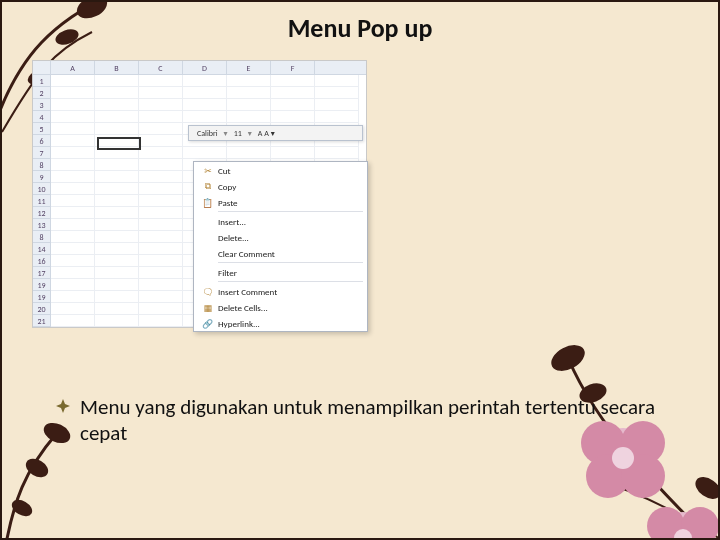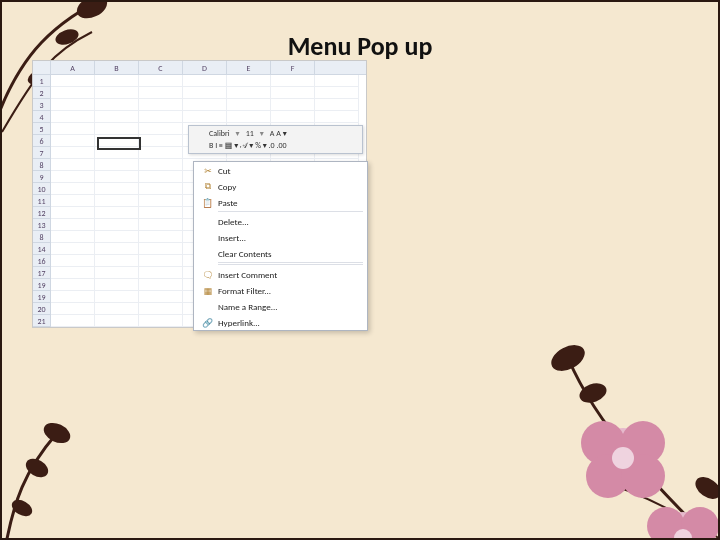--- a/index.html
+++ b/index.html
@@ -10,21 +10,21 @@
     font-family: Calibri, Arial, sans-serif;
     position: relative;
     overflow: hidden;
     border: 2px solid #2a1810;
   }
   .deco-tl { position: absolute; top: -20px; left: -20px; width: 160px; height: 160px; pointer-events: none; }
   .deco-bl { position: absolute; bottom: -30px; left: -20px; width: 140px; height: 160px; pointer-events: none; }
   .deco-br { position: absolute; bottom: -40px; right: -30px; width: 300px; height: 300px; pointer-events: none; }
   .title {
     position: absolute;
-    top: 28px;
+    top: 10px;
     left: 0;
     width: 100%;
     text-align: center;
     font-size: 26px;
     font-weight: 700;
     color: #111;
   }
   .excel-shot {
     position: absolute;
     top: 58px;
@@ -37,21 +37,21 @@
   }
   .col-head { display: flex; height: 14px; background: #e9eef5; border-bottom: 1px solid #cfd7e2; }
   .corner { width: 18px; border-right: 1px solid #cfd7e2; }
   .colh { width: 44px; border-right: 1px solid #cfd7e2; text-align: center; line-height: 14px; color: #546; font-size: 8px; }
   .row { display: flex; height: 12px; }
   .rowh { width: 18px; background: #e9eef5; border-right: 1px solid #cfd7e2; border-bottom: 1px solid #cfd7e2; text-align: center; line-height: 12px; font-size: 8px; color: #546; }
   .cell { width: 44px; border-right: 1px solid #ebeef3; border-bottom: 1px solid #ebeef3; }
   .select-box { position: absolute; top: 76px; left: 64px; width: 44px; height: 13px; border: 2px solid #333; pointer-events: none; }
   .mini-toolbar {
     position: absolute; top: 64px; left: 155px; width: 175px;
-    background: #f3f3f3; border: 1px solid #b9c2cf; padding: 2px 20px;
+    background: #f3f3f3; border: 1px solid #b9c2cf; padding: 2px 8px;
     font-size: 8px; color: #333; display: flex; flex-direction: column; gap: 2px;
     box-shadow: 1px 1px 3px rgba(0,0,0,.15);
   }
   .mt-row { display: flex; gap: 6px; align-items: center; }
   .mt-sep { color: #888; }
   .context-menu {
     position: absolute; top: 100px; left: 160px; width: 175px;
     background: #fff; border: 1px solid #aeb5c1;
     box-shadow: 2px 2px 5px rgba(0,0,0,.2);
     font-size: 9px; color: #222;
@@ -339,66 +339,69 @@
   <div class="select-box"></div>
 
   <div class="mini-toolbar">
     <div class="mt-row">
       <span>Calibri</span>
       <span class="mt-sep">▾</span>
       <span>11</span>
       <span class="mt-sep">▾</span>
       <span>A A ▾</span>
     </div>
-    <div class="mt-row">
-      <span>B I ≡ ▦ ▾ 𝒜 ▾ % ▾ .0 .00</span>
-    </div>
   </div>
 
   <div class="context-menu" id="ctx">
       <div class="cm-item">
         <span class="cm-icon">✂</span>
         <span>Cut</span>
       </div>
       <div class="cm-item">
         <span class="cm-icon">⧉</span>
         <span>Copy</span>
       </div>
       <div class="cm-item">
         <span class="cm-icon">📋</span>
         <span>Paste</span>
       </div>
       <div class="cm-divider"></div>
       <div class="cm-item">
         <span class="cm-icon"></span>
+        <span>Insert...</span>
+      </div>
+      <div class="cm-item">
+        <span class="cm-icon"></span>
         <span>Delete...</span>
       </div>
       <div class="cm-item">
         <span class="cm-icon"></span>
-        <span>Insert...</span>
-      </div>
+        <span>Clear Comment</span>
+      </div>
+      <div class="cm-divider"></div>
       <div class="cm-item">
         <span class="cm-icon"></span>
-        <span>Clear Contents</span>
-      </div>
-      <div class="cm-divider"></div>
+        <span>Filter</span>
+      </div>
       <div class="cm-divider"></div>
       <div class="cm-item">
         <span class="cm-icon">🗨</span>
         <span>Insert Comment</span>
       </div>
       <div class="cm-item">
         <span class="cm-icon">▦</span>
-        <span>Format Filter...</span>
-      </div>
-      <div class="cm-item">
-        <span class="cm-icon"></span>
-        <span>Name a Range...</span>
+        <span>Delete Cells...</span>
       </div>
       <div class="cm-item">
         <span class="cm-icon">🔗</span>
         <span>Hyperlink...</span>
       </div>
     </div>
 </div>
 
 <div class="points">
+  <div class="bp">
+    <svg class="bp-mark" viewBox="0 0 14 14">
+      <path d="M7 0 L9 5 L14 7 L9 9 L7 14 L5 9 L0 7 L5 5 Z" fill="#7a6a2f"></path>
+    </svg>
+    <div class="bp-text">Menu yang digunakan untuk menampilkan perintah tertentu secara cepat</div>
+  </div>
 </div>
 
 </body></html>

